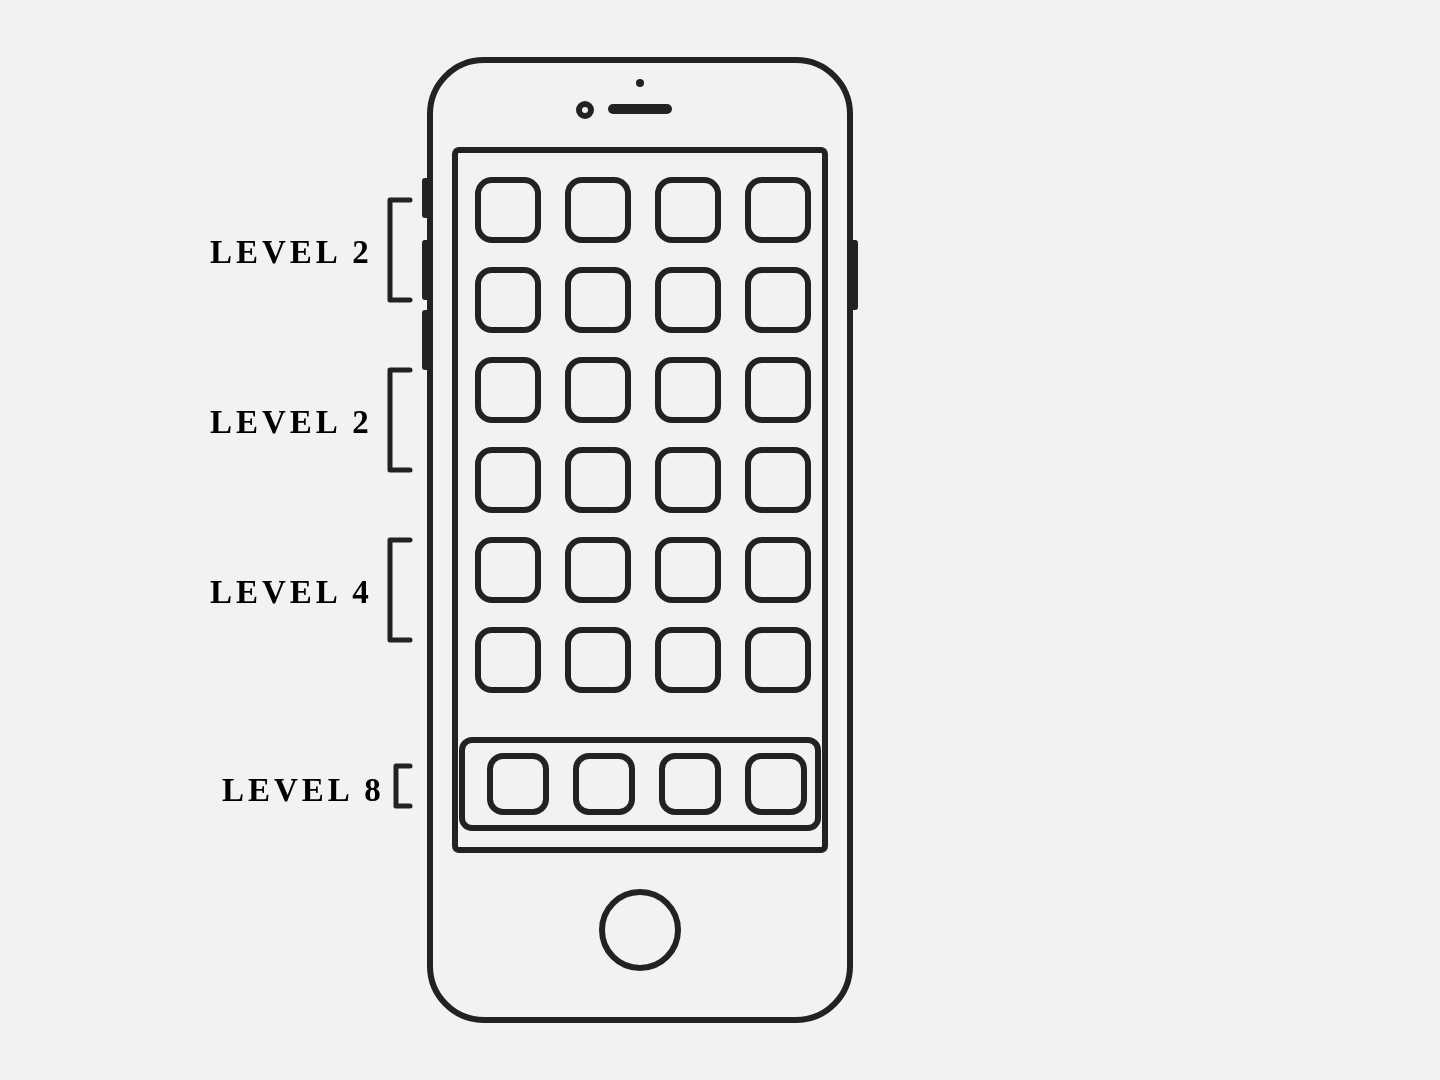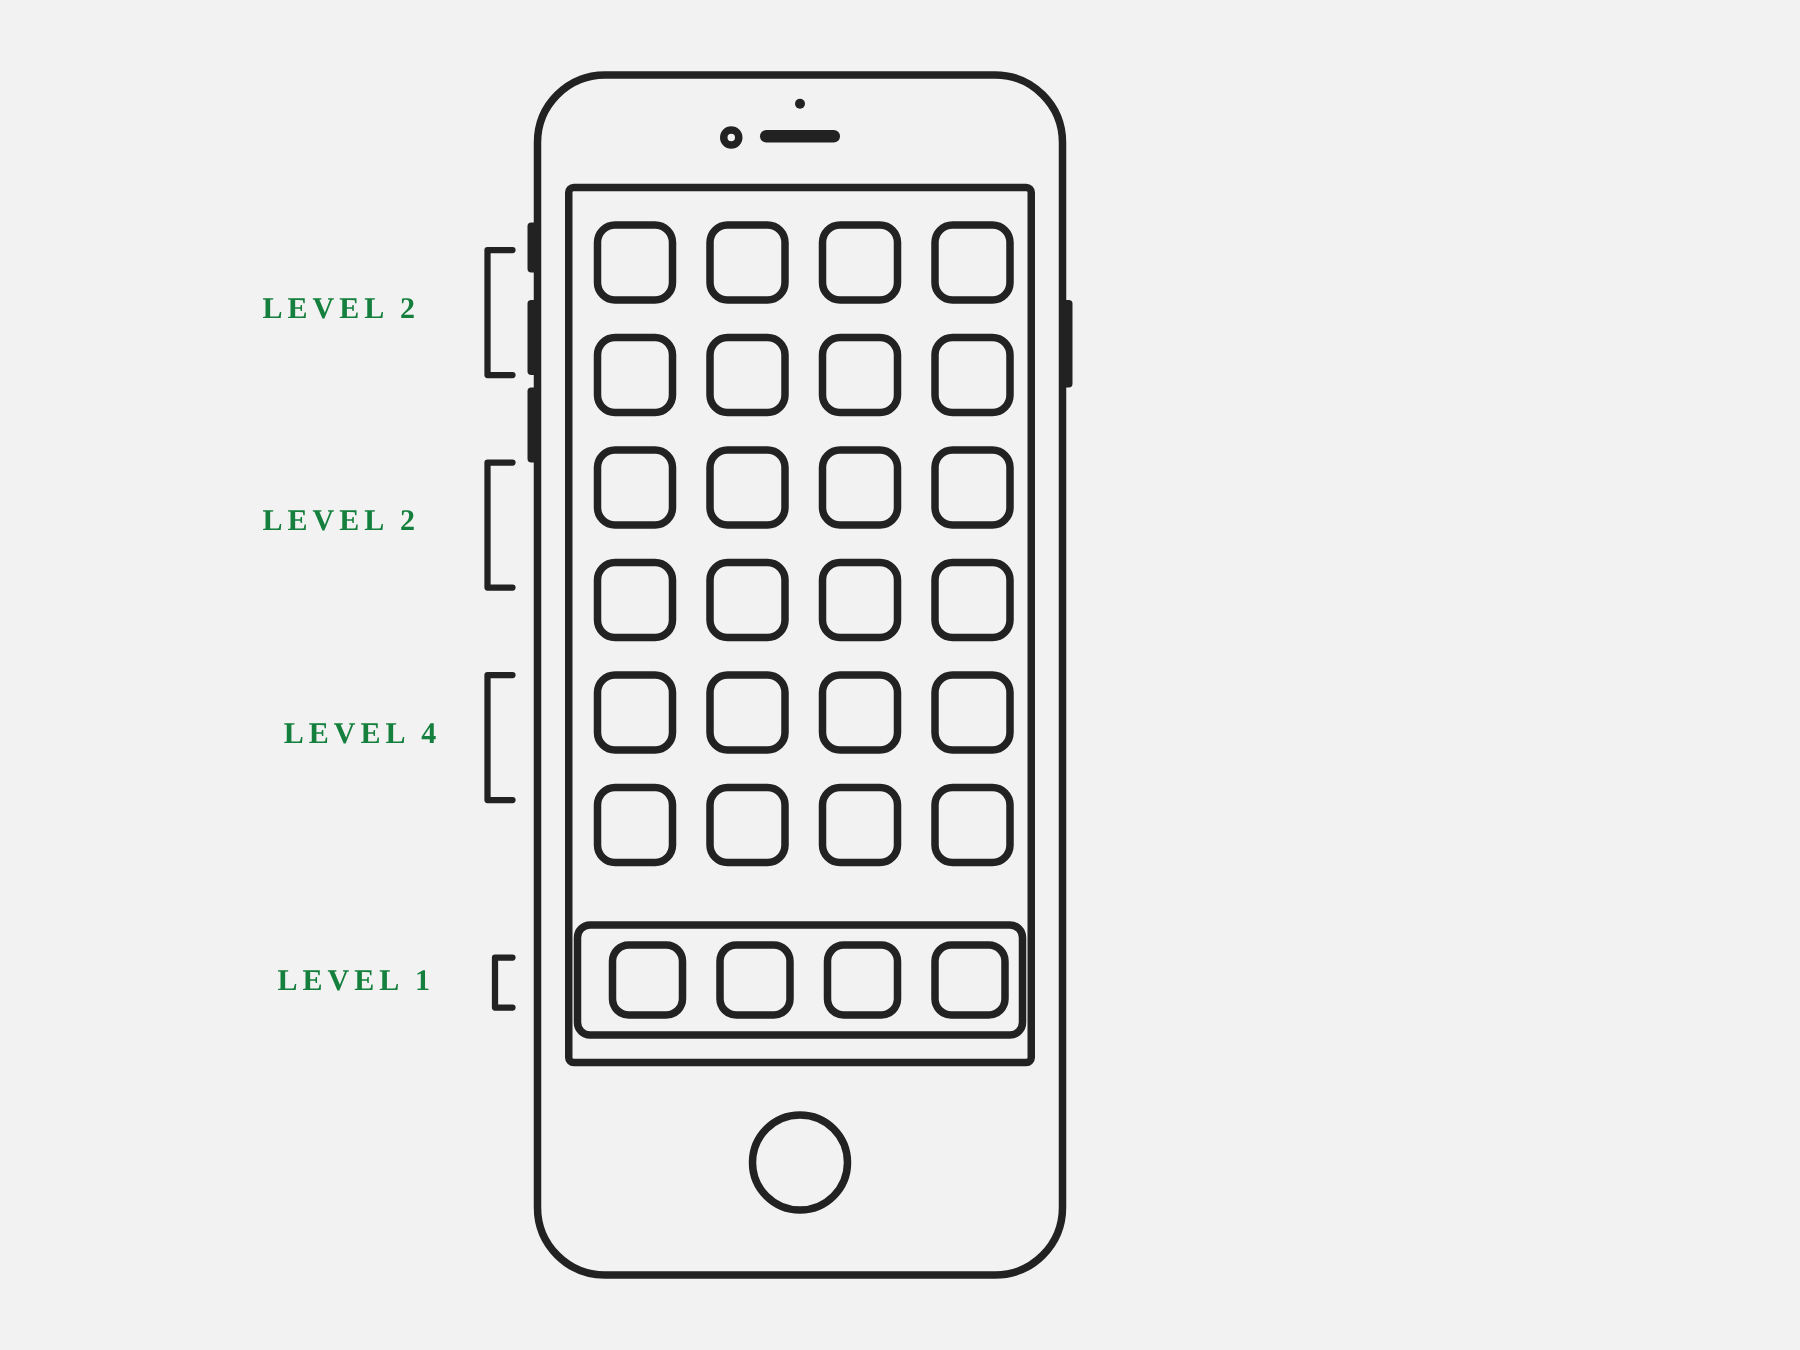--- a/index.html
+++ b/index.html
@@ -1,18 +1,18 @@
 <!DOCTYPE html>
 <html><head>
 <meta charset="utf-8">
 <style>
   html,body{margin:0;padding:0;width:1440px;height:1080px;background:#f2f2f2;font-family:"Comic Sans MS","Marker Felt","Segoe Print",cursive;}
   .stage{position:relative;width:1440px;height:1080px;}
   svg{position:absolute;left:0;top:0;}
-  .label{position:absolute;font-size:24px;letter-spacing:4px;font-weight:600;color:#15803d;}
+  .label{position:absolute;font-size:33px;letter-spacing:4px;font-weight:600;color:#000000;}
 </style>
 </head>
 <body>
 
 <div class="stage">
 
 <svg width="1440" height="1080" viewBox="0 0 1440 1080">
   <defs></defs>
   <g stroke="#222" fill="none" stroke-width="6" stroke-linecap="round" stroke-linejoin="round">
 
@@ -71,16 +71,16 @@
       <path d="M410 200 L390 200 L390 300 L410 300"></path>
       <path d="M410 370 L390 370 L390 470 L410 470"></path>
       <path d="M410 540 L390 540 L390 640 L410 640"></path>
       <path d="M410 766 L396 766 L396 806 L410 806"></path>
     </g>
   </g>
 </svg>
 
 <div class="label" style="left:210px;top:234px;">LEVEL  2</div>
 <div class="label" style="left:210px;top:404px;">LEVEL  2</div>
-<div class="label" style="left:227px;top:574px;text-align:right;">LEVEL  4</div>
-<div class="label" style="left:222px;top:772px;">LEVEL  1</div>
+<div class="label" style="left:210px;top:574px;text-align:right;">LEVEL  4</div>
+<div class="label" style="left:222px;top:772px;">LEVEL  8</div>
 
 </div>
 
 </body></html>

